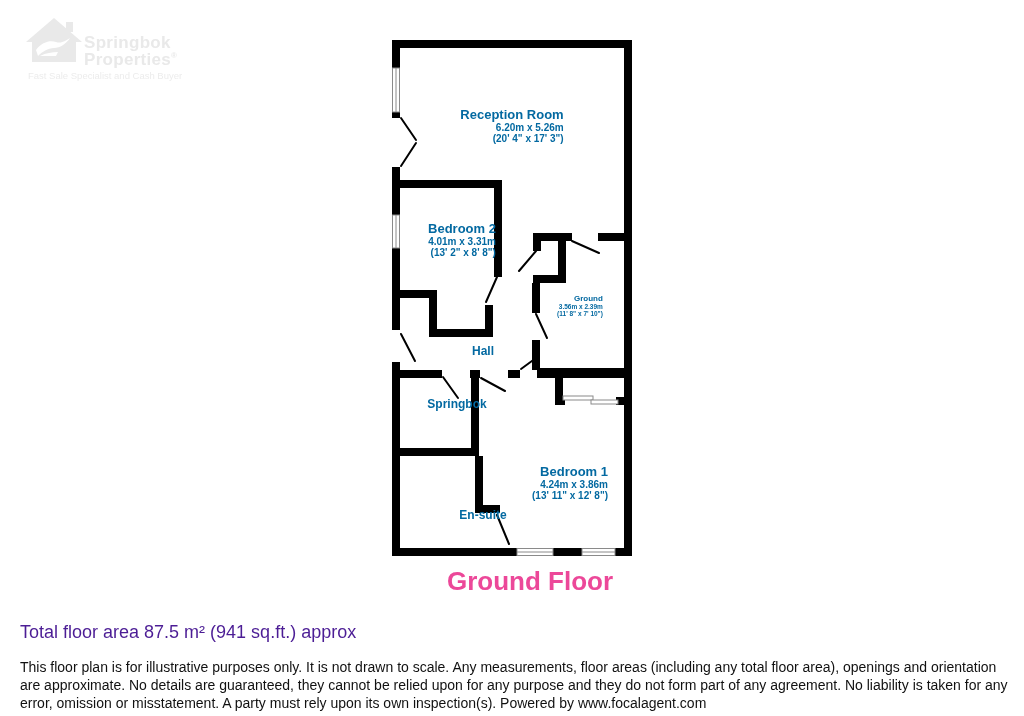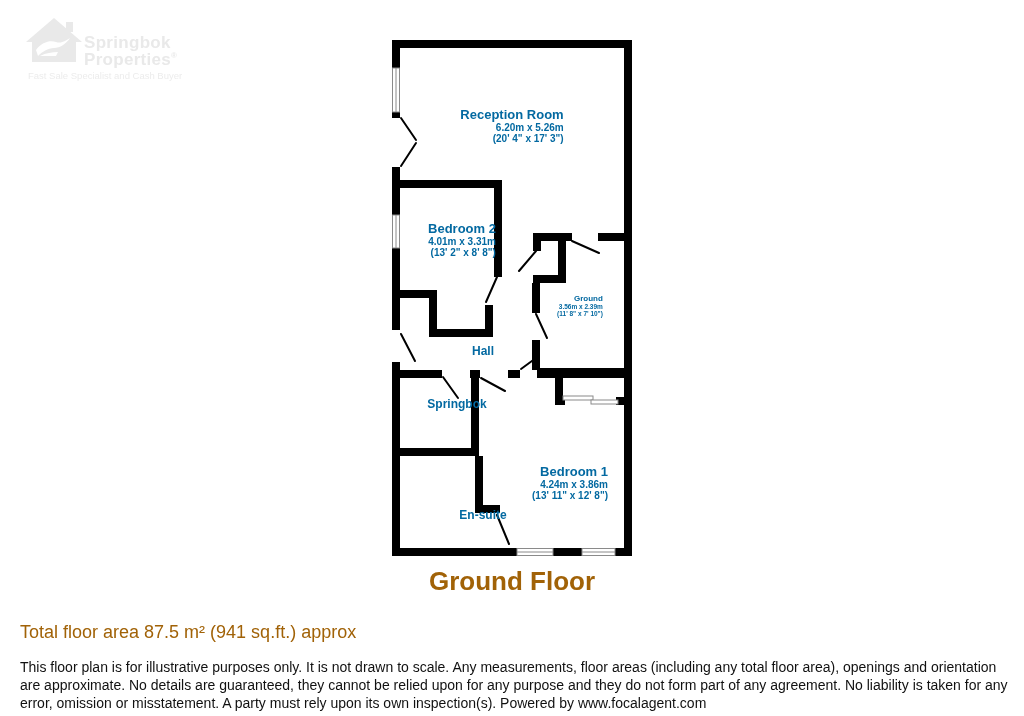--- a/index.html
+++ b/index.html
@@ -12,24 +12,24 @@
   #logo .logo-reg{font-size:8px;vertical-align:super;}
   #logo .logo-tagline{position:absolute;left:2px;top:54px;font-size:9.5px;white-space:nowrap;color:#ececec;}
   
   #plan-svg{position:absolute;left:0;top:0;}
   .room-label{position:absolute;text-align:right;color:#0369a1;transform:translateX(-50%);white-space:nowrap;font-weight:bold;}
   .room-name{font-size:13px;}
   .room-dim{font-size:10px;}
   .room-label.small .room-name{font-size:8px;}
   .room-label.small .room-dim{font-size:6.5px;}
   .room-label.plain{font-size:12px;padding-left:20px;}
-  #floor-title{position:absolute;left:362px;top:566px;width:300px;text-align:center;
-    font-size:26px;font-weight:bold;color:#a16207;}
+  #floor-title{position:absolute;left:380px;top:566px;width:300px;text-align:center;
+    font-size:26px;font-weight:bold;color:#ec4899;}
   
-  #total-area{position:absolute;left:20px;top:622px;font-size:18px;color:#a16207;}
+  #total-area{position:absolute;left:20px;top:622px;font-size:18px;color:#4c1d95;}
   #disclaimer{position:absolute;left:20px;top:658px;width:996px;font-size:14px;line-height:1.3;color:#111;}
 </style>
 </head>
 <body>
 
 <div id="logo">
   <svg width="56" height="52" viewBox="0 0 56 52">
     <polygon points="28,2 56,26 50,26 50,46 6,46 6,26 0,26" fill="#e9e9e9"></polygon>
     <rect x="40" y="6" width="7" height="10" fill="#e9e9e9"></rect>
 

